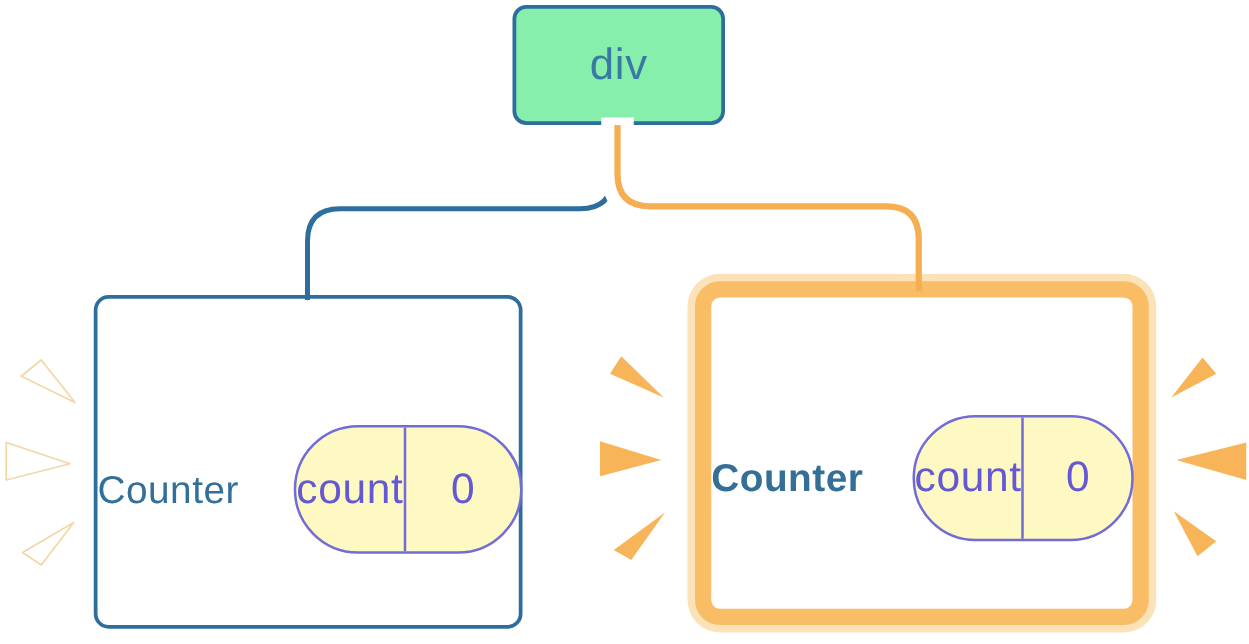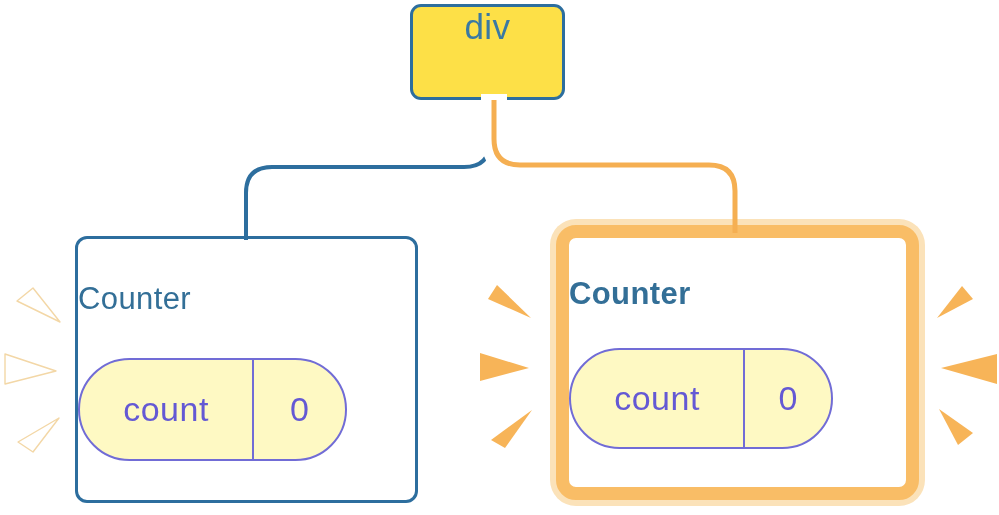--- a/index.html
+++ b/index.html
@@ -2,29 +2,29 @@
 <html><head>
 <meta charset="utf-8">
 <style>
   html,body{margin:0;padding:0;background:#ffffff;}
   .stage{
     position:relative;width:999px;height:515px;background:#ffffff;overflow:hidden;
     font-family:"Liberation Sans",sans-serif;
   }
   
   .root-node{
-    position:absolute;left:410px;top:4px;width:155px;height:96px;
-    box-sizing:border-box;background:#fde047;border:3px solid #2D6E9E;border-radius:11px;
-    display:flex;align-items:flex-start;justify-content:center;z-index:1;
+    position:absolute;left:410px;top:4px;width:170px;height:96px;
+    box-sizing:border-box;background:#86efac;border:3px solid #2D6E9E;border-radius:11px;
+    display:flex;align-items:center;justify-content:center;z-index:1;
   }
   .root-node .label{color:#3A79A3;font-size:35px;font-weight:500;letter-spacing:.5px;}
   
   .counter{
     position:absolute;box-sizing:border-box;background:#ffffff;
-    display:flex;flex-direction:column;align-items:flex-start;z-index:1;
+    display:flex;flex-direction:row;align-items:center;z-index:1;
   }
   .counter.left{
     left:75px;top:236px;width:343px;height:267px;
     border:3px solid #2D6E9E;border-radius:12px;
     padding-top:44px;gap:44px;
   }
   .counter.right{
     left:556px;top:225px;width:363px;height:275px;
     border:13px solid #F9BD66;border-radius:20px;
     box-shadow:0 0 0 6px #FBE2B9;

